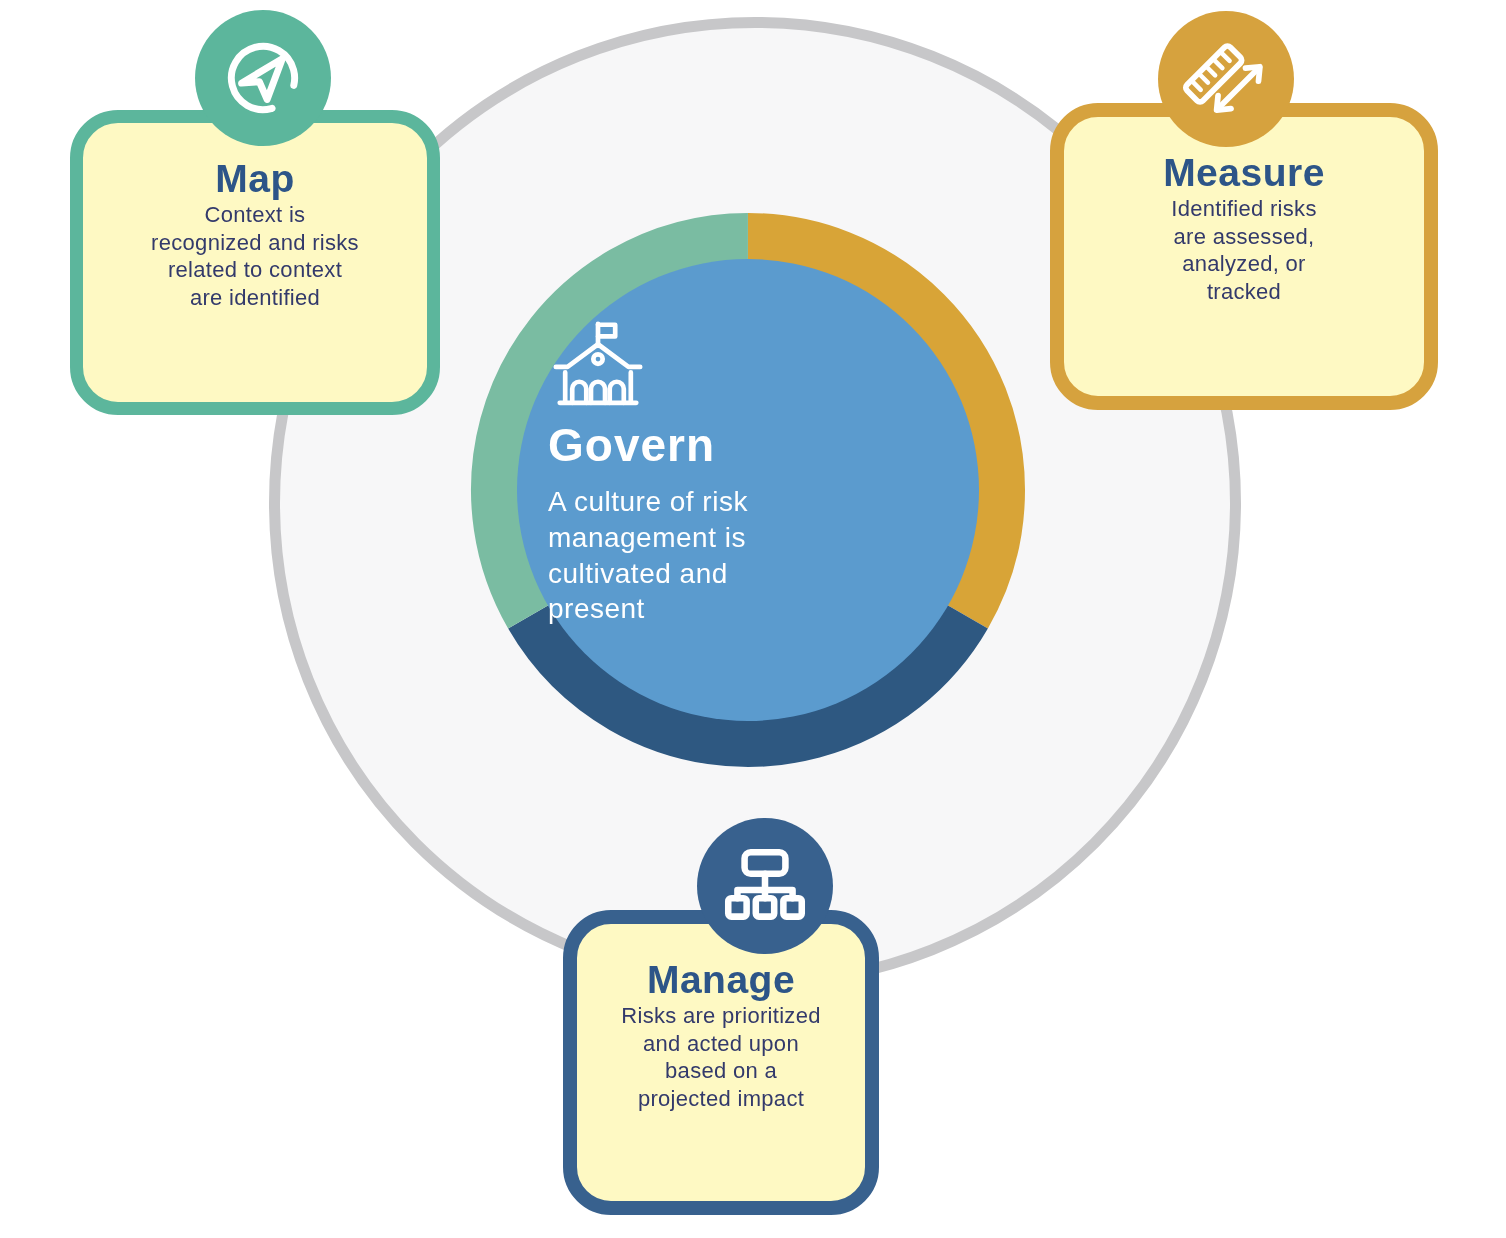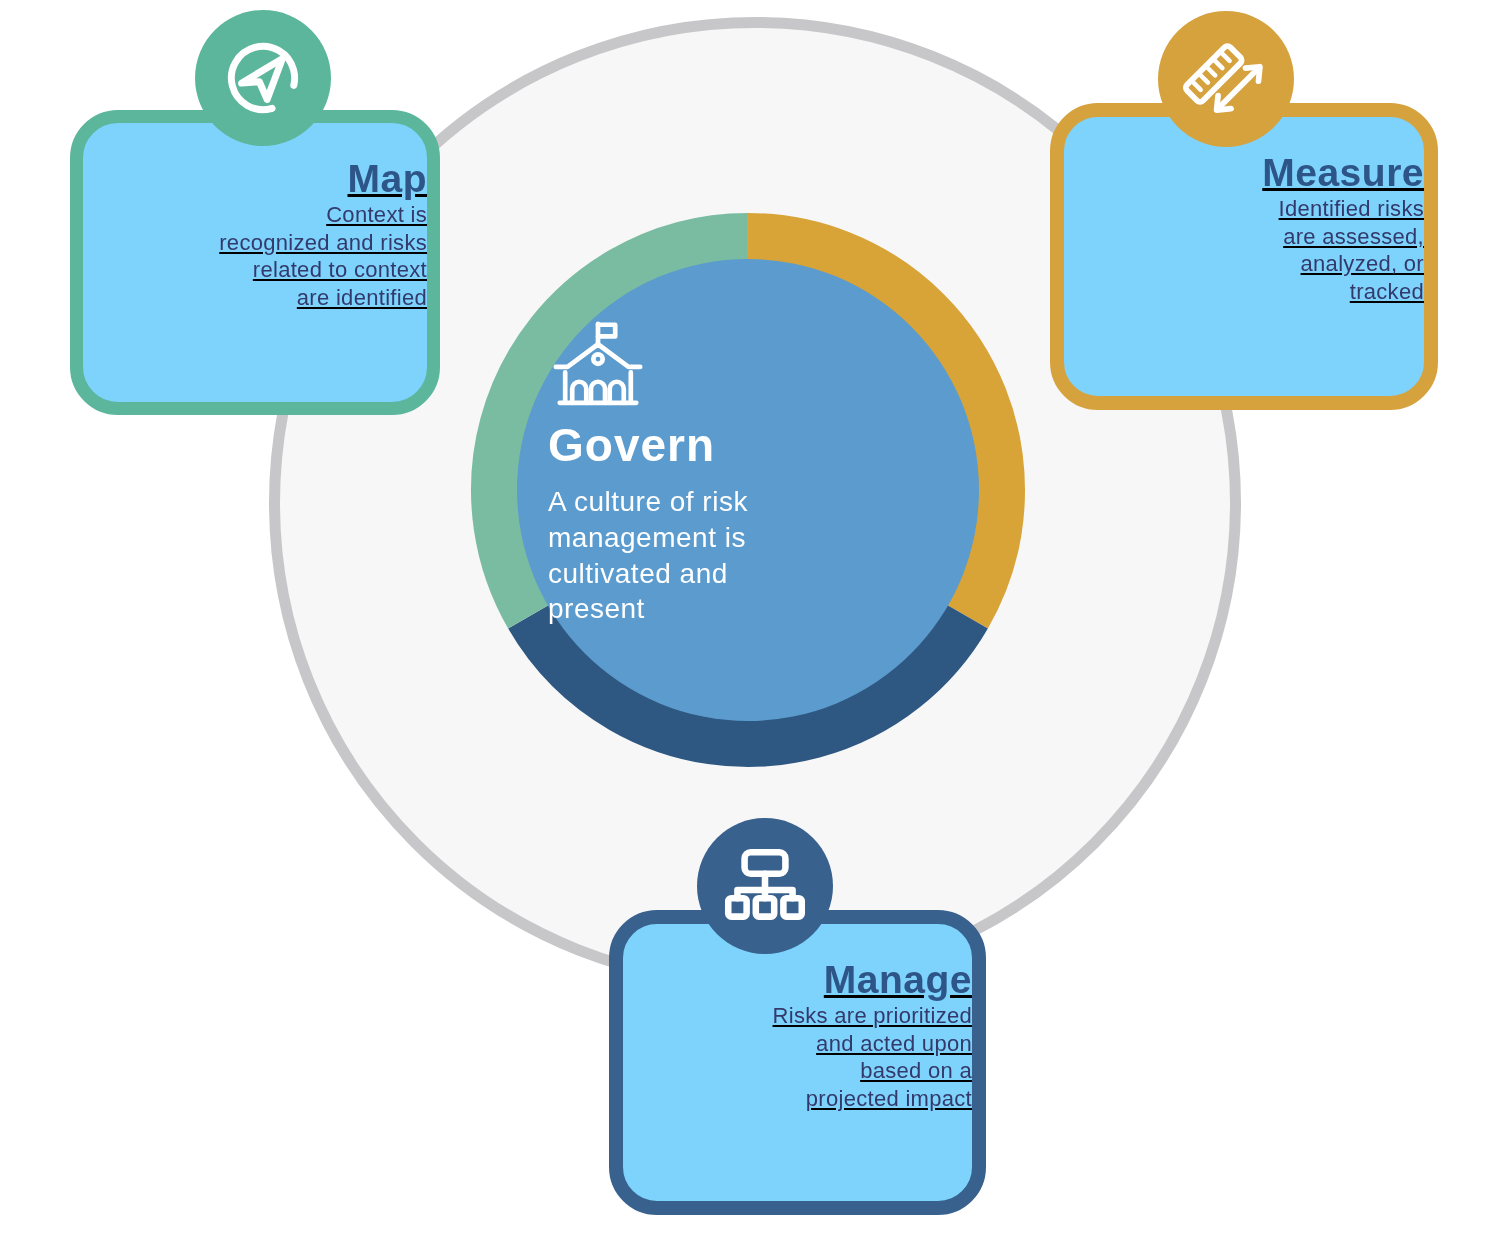--- a/index.html
+++ b/index.html
@@ -33,29 +33,28 @@
     margin-top: 12px;
     font-size: 28px;
     line-height: 1.28;
     letter-spacing: 0.5px;
     white-space: pre-line;
   }
 
   
   .card {
     position: absolute;
-    background: #7dd3fc;
+    background: #fef9c3;
     border-radius: 48px;
     box-sizing: border-box;
-    text-align: right;
-    text-decoration: underline;
+    text-align: center;
   }
   .card-map     { left: 70px;   top: 110px; width: 370px; height: 305px; border: 13px solid #5cb69c; }
   .card-measure { left: 1050px; top: 103px; width: 388px; height: 307px; border: 14px solid #d6a23e; }
-  .card-manage  { left: 609px;  top: 910px; width: 377px; height: 305px; border: 14px solid #38618e; }
+  .card-manage  { left: 563px;  top: 910px; width: 316px; height: 305px; border: 14px solid #38618e; }
 
   .card-title {
     margin-top: 34px;
     font-size: 39px;
     font-weight: bold;
     color: #2d5588;
     letter-spacing: 0.5px;
   }
   .card-desc {
     margin-top: 0;

